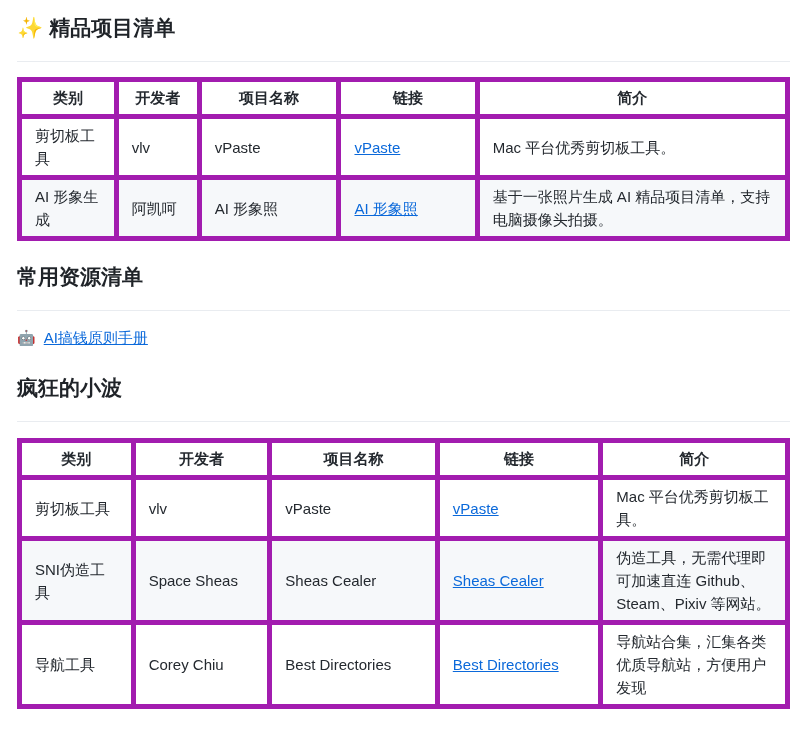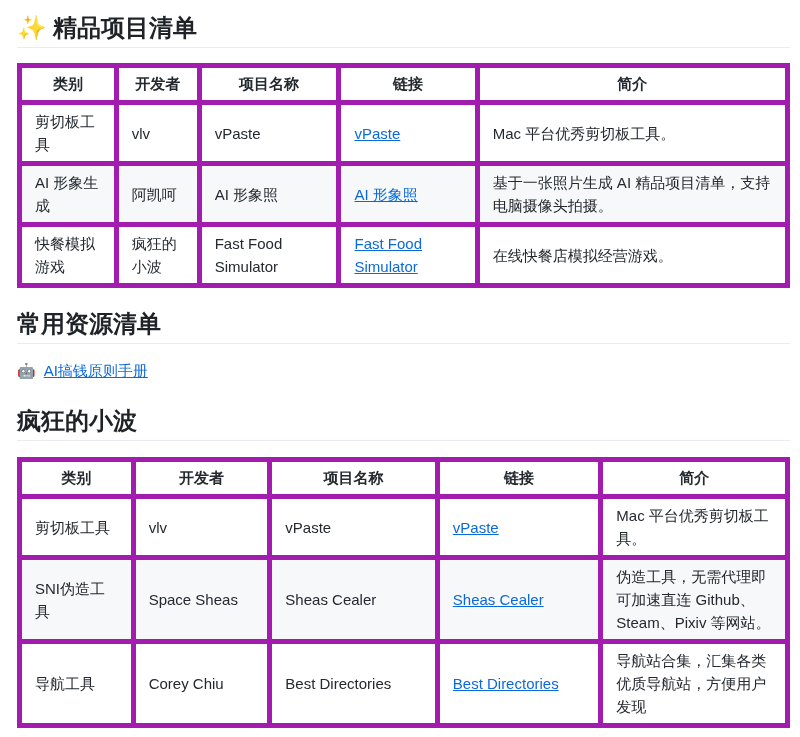--- a/index.html
+++ b/index.html
@@ -5,22 +5,22 @@
   * { box-sizing: border-box; }
   html, body { margin: 0; padding: 0; }
   body {
     width: 800px; height: 737px; overflow: hidden;
     background: #ffffff;
     padding: 14px 10px 0 17px;
     font-family: "Liberation Sans", "DejaVu Sans", sans-serif;
     color: #24292f;
   }
   .sec-heading {
-    font-size: 24px; font-weight: 700; color: #1f2328;
-    line-height: 28px; margin: 0; padding-bottom: 5px;
+    font-size: 21px; font-weight: 700; color: #1f2328;
+    line-height: 28px; margin: 0; padding-bottom: 19px;
     border-bottom: 1px solid #e9ecf0;
   }
   .h-featured  { margin-bottom: 15px; }
   .h-resources { margin-top: 22px; }
   .h-all       { margin-top: 24px; margin-bottom: 16px; }
   .emoji { font-style: normal; }
   .sec-heading .emoji { margin-right: 6px; }
 
   table.proj {
     width: 100%; border-collapse: collapse;
@@ -76,27 +76,20 @@
       <td><a class="lnk">vPaste</a></td>
       <td>Mac 平台优秀剪切板工具。</td>
     </tr>
     <tr>
       <td>AI 形象生成</td>
       <td>阿凯呵</td>
       <td>AI 形象照</td>
       <td><a class="lnk">AI 形象照</a></td>
       <td>基于一张照片生成 AI 精品项目清单，支持电脑摄像头拍摄。</td>
     </tr>
-    <tr>
-      <td>快餐模拟游戏</td>
-      <td>疯狂的小波</td>
-      <td>Fast Food Simulator</td>
-      <td><a class="lnk">Fast Food Simulator</a></td>
-      <td>在线快餐店模拟经营游戏。</td>
-    </tr>
   </tbody>
 </table>
 
 <h2 class="sec-heading h-resources">
   <span>常用资源清单</span>
 </h2>
 
 <div class="res-list">
   <p class="res-item">
     <span class="emoji">🤖</span><a class="lnk">AI搞钱原则手册</a>

